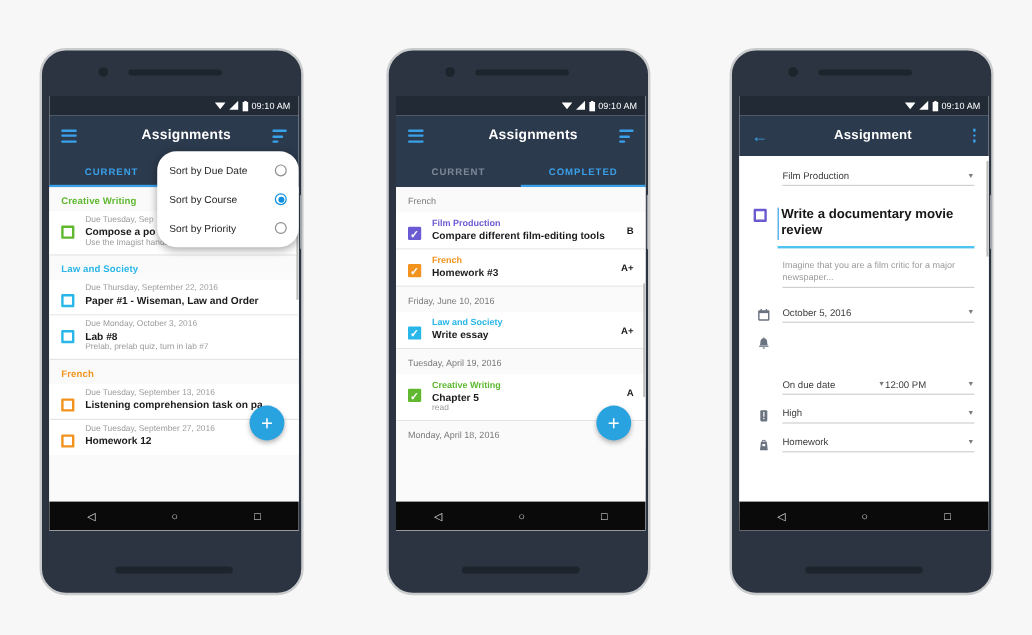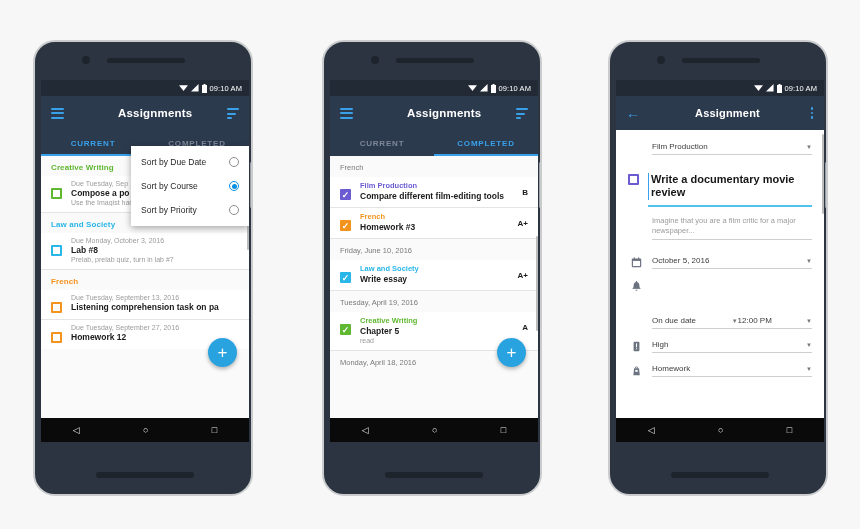--- a/index.html
+++ b/index.html
@@ -236,20 +236,27 @@
             <div class="a-due">Due Tuesday, Sep</div>
             <div class="a-title">Compose a po</div>
             <div class="a-sub">Use the Imagist handout and sample poems...</div>
           </div>
         </div>
 
         <div class="course-head" style="color:#29b6e8">Law and Society</div>
         <div class="assign-row">
           <div class="cbox" style="border-color:#29b6e8"></div>
           <div class="a-txt">
+            <div class="a-due">Due Thursday, September 22, 2016</div>
+            <div class="a-title">Paper #1 - Wiseman, Law and Order</div>
+          </div>
+        </div>
+        <div class="assign-row">
+          <div class="cbox" style="border-color:#29b6e8"></div>
+          <div class="a-txt">
             <div class="a-due">Due Monday, October 3, 2016</div>
             <div class="a-title">Lab #8</div>
             <div class="a-sub">Prelab, prelab quiz, turn in lab #7</div>
           </div>
         </div>
 
         <div class="course-head" style="color:#f2931e">French</div>
         <div class="assign-row">
           <div class="cbox" style="border-color:#f2931e"></div>
           <div class="a-txt">
@@ -263,21 +270,21 @@
             <div class="a-due">Due Tuesday, September 27, 2016</div>
             <div class="a-title">Homework 12</div>
           </div>
         </div>
 
         <div class="scroll-sliver" style="top:4px; height:90px;"></div>
 
         <div class="fab" style="right:12px; top:182px;">+</div>
       </div>
 
-      <div class="sortmenu" style="top:66px;">
+      <div class="sortmenu" style="top:46px;border-radius:16px;">
         <div class="sort-item">
           <span>Sort by Due Date</span>
           <span class="radio"></span>
         </div>
         <div class="sort-item">
           <span>Sort by Course</span>
           <span class="radio on"></span>
         </div>
         <div class="sort-item">
           <span>Sort by Priority</span>

